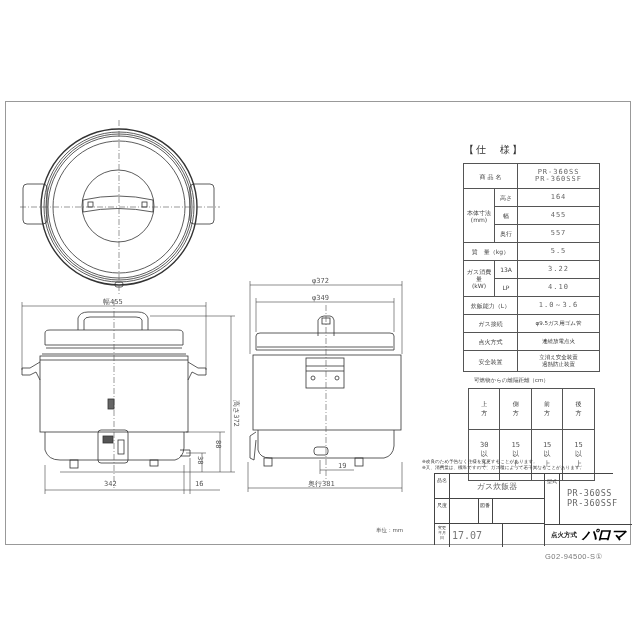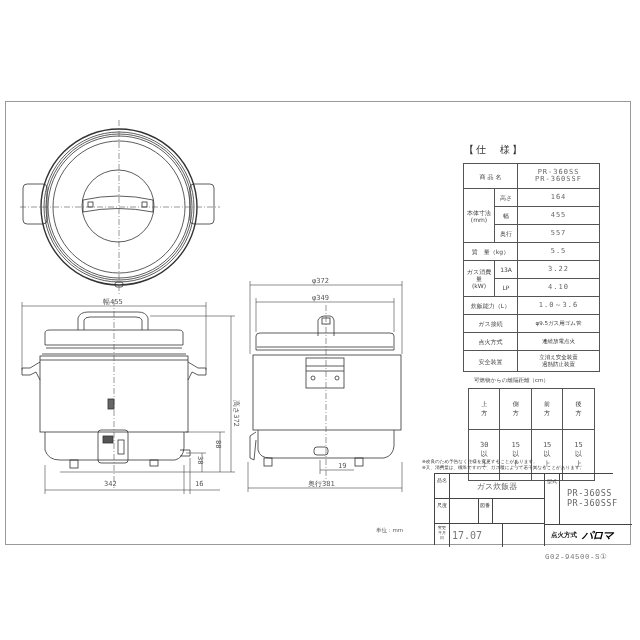--- a/index.html
+++ b/index.html
@@ -21,22 +21,22 @@
   .tb div{position:absolute;box-sizing:border-box;}
   .tb .lbl{font-size:5px;line-height:7px;color:#333;text-align:center;}
   .tb .name{left:14px;top:0;width:95px;height:24px;border-left:1px solid #444;font-size:8px;color:#666;display:flex;align-items:center;justify-content:center;}
   .tb .row2{left:0;top:24px;width:109px;height:25px;border-top:1px solid #444;}
   .tb .row3{left:0;top:49px;width:109px;height:23px;border-top:1px solid #444;}
   .tb .vline{width:0;border-left:1px solid #444;}
   .tb .model{left:109px;top:0;width:88px;height:50px;border-left:1px solid #444;}
   .tb .model-text{left:22px;top:14px;font-family:"DejaVu Sans Mono",monospace;font-size:8.5px;line-height:10px;color:#666;letter-spacing:0.5px;}
   .tb .company{left:109px;top:50px;width:88px;height:22px;border-left:1px solid #444;border-top:1px solid #444;display:flex;align-items:center;padding-left:6px;}
   .company-name{font-size:6.5px;font-weight:bold;color:#222;margin-right:5px;}
-  .brand{font-size:11px;font-weight:bold;font-style:italic;color:#000;letter-spacing:-1px;}
-  .docno{position:absolute;left:545px;top:552px;font-family:Liberation Mono, monospace;font-size:7.5px;color:#777;letter-spacing:0.5px;}
+  .brand{font-size:15px;font-weight:bold;font-style:italic;color:#000;letter-spacing:-1px;}
+  .docno{position:absolute;left:545px;top:552px;font-family:Liberation Sans, sans-serif;font-size:7.5px;color:#777;letter-spacing:0.5px;}
   .unit{position:absolute;left:376px;top:527px;font-size:5.5px;color:#555;}
   .dim{font-family:"DejaVu Sans Mono",monospace;font-size:7px;fill:#555;}
 </style>
 </head>
 <body>
 
 <div class="frame"></div>
 
 <svg class="draw" width="640" height="640">
   <g fill="none" stroke="#333" stroke-width="0.8">

